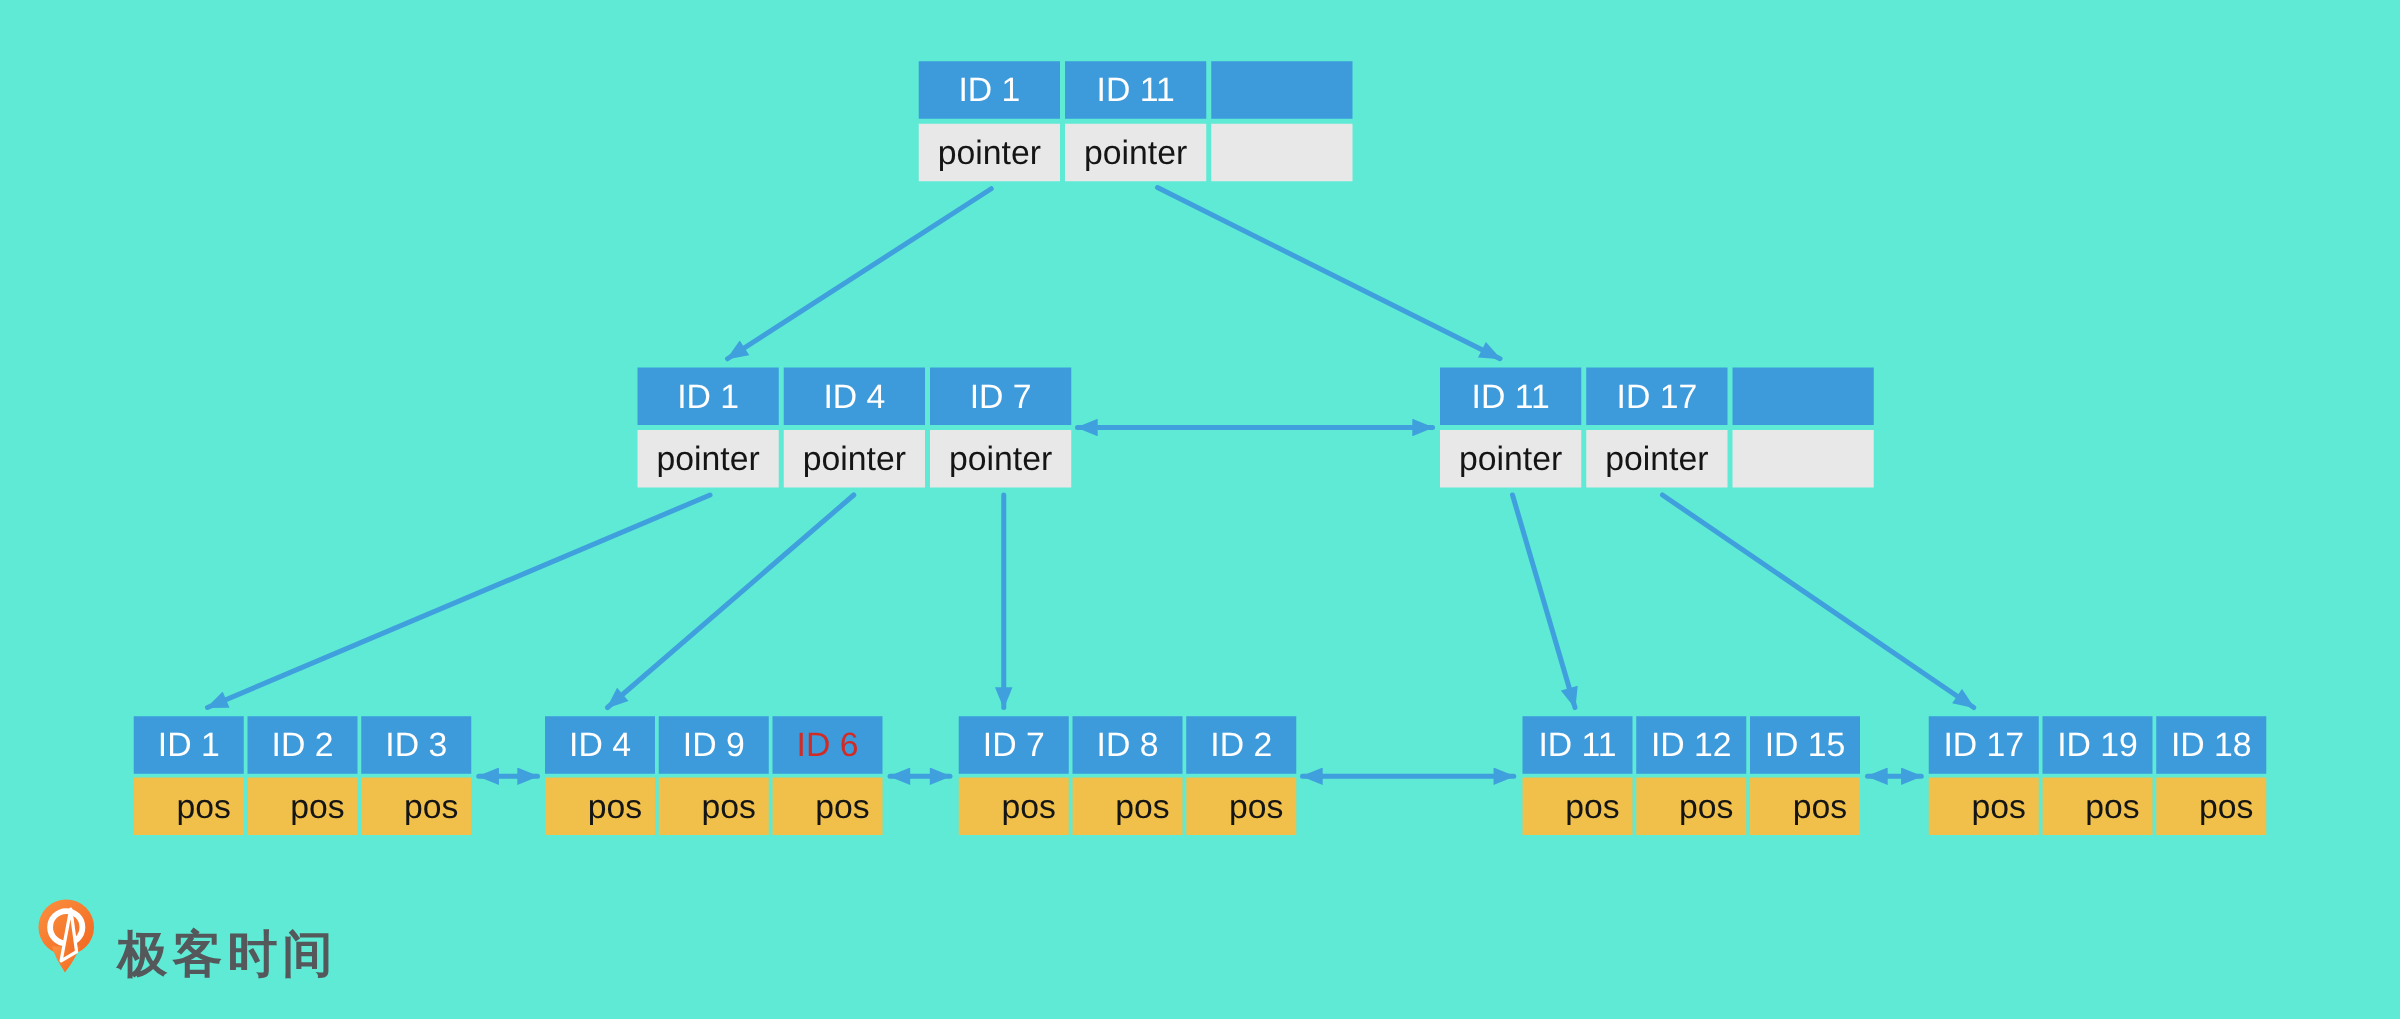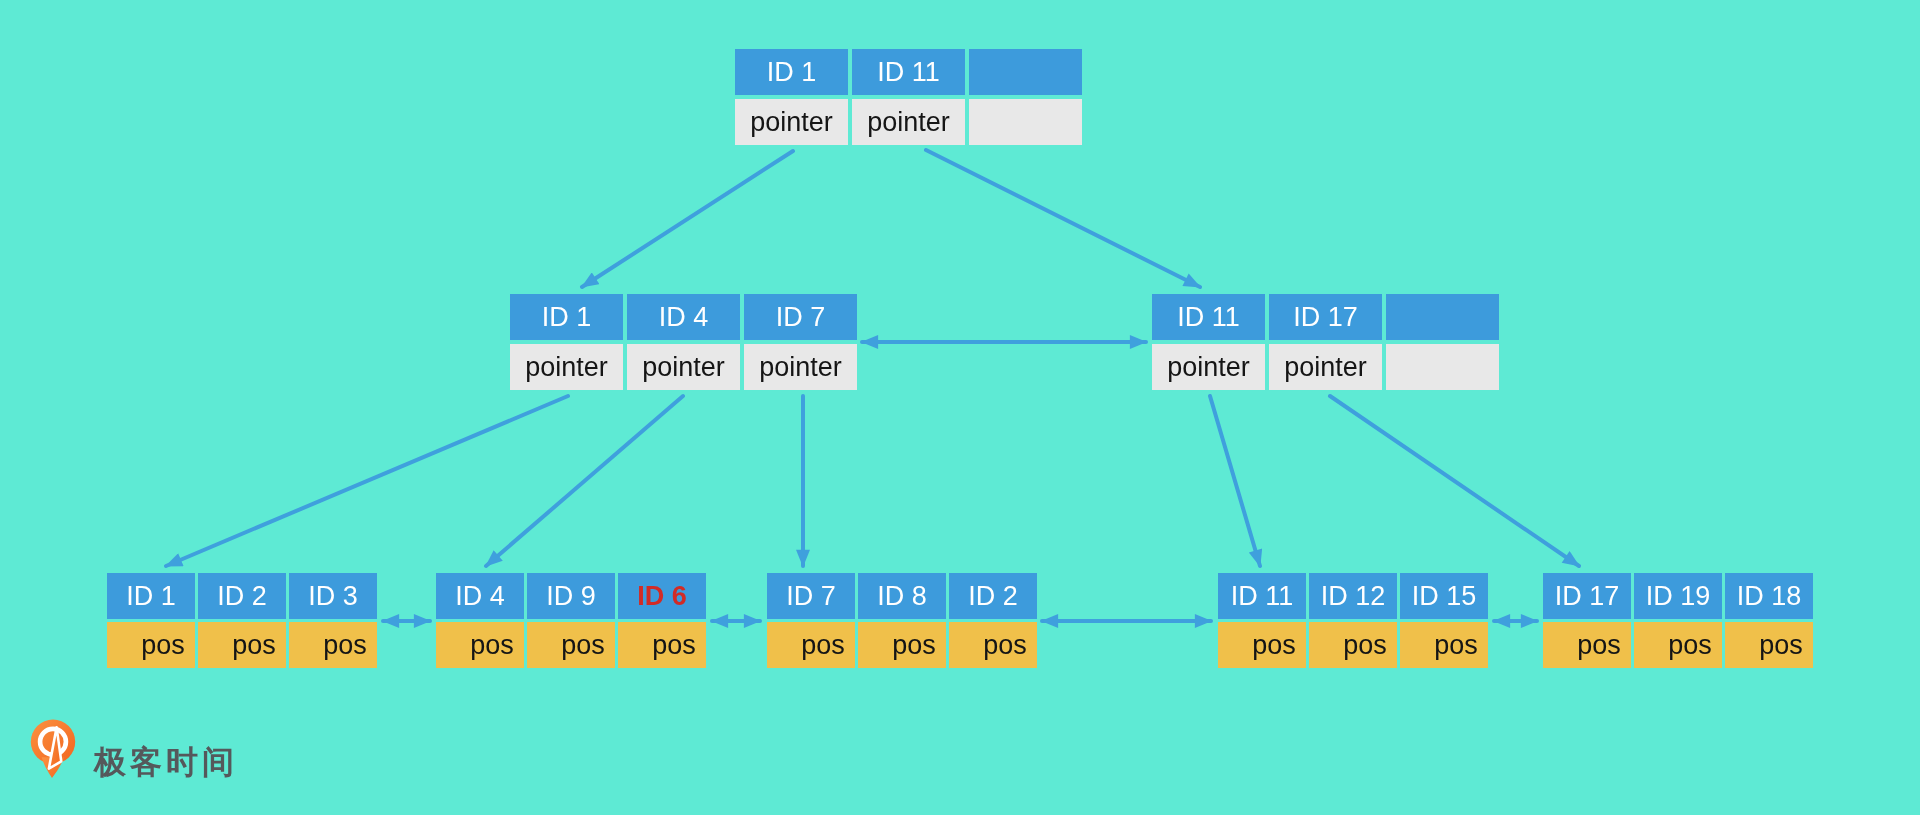--- a/index.html
+++ b/index.html
@@ -6,32 +6,32 @@
   body{font-family:"Liberation Sans","DejaVu Sans",sans-serif;}
   #canvas{position:relative;width:1920px;height:815px;background:#5eead4;overflow:hidden;}
 
   
   .node{position:absolute;display:grid;grid-template-rows:46px 46px;}
   .node.internal{grid-template-columns:113px 113px 113px;gap:4px;}
   .node.leaf{grid-template-columns:88px 88px 88px;gap:3px;}
   .cell{display:flex;align-items:center;justify-content:center;
         font-size:27px;line-height:1;white-space:nowrap;}
   .cell.key{background:var(--node-blue);color:var(--cell-text-light);}
-  .cell.key.highlight{color:var(--highlight-red);font-weight:bold;}
+  .cell.key.highlight{color:var(--highlight-red);}
   .cell.ptr{background:var(--pointer-gray);color:var(--cell-text-dark);}
   .cell.pos{background:var(--pos-yellow);color:var(--cell-text-dark);padding-left:24px;}
 
   
   svg.edges{position:absolute;left:0;top:0;width:1920px;height:815px;pointer-events:none;}
   .edge{stroke:var(--arrow-blue);stroke-width:4;fill:none;stroke-linecap:round;}
   .arrowhead{fill:var(--arrow-blue);}
 
   
   .logo{position:absolute;left:28px;top:716px;display:flex;align-items:center;height:66px;}
-  .logo .brand{margin-left:16px;font-size:32px;letter-spacing:4px;color:var(--logo-text);font-weight:700;margin-top:28px;}
+  .logo .brand{margin-left:16px;font-size:40px;letter-spacing:4px;color:var(--logo-text);font-weight:700;margin-top:28px;}
 </style>
 </head>
 <body>
 
 <div id="canvas">
 
   <svg class="edges" viewBox="0 0 1920 815">
     <defs>
       <marker id="ah" markerUnits="userSpaceOnUse" markerWidth="18" markerHeight="14" viewBox="0 0 16 13" refX="15" refY="6.5" orient="auto-start-reverse">
         <path class="arrowhead" d="M0,0 L16,6.5 L0,13 Z"></path>

